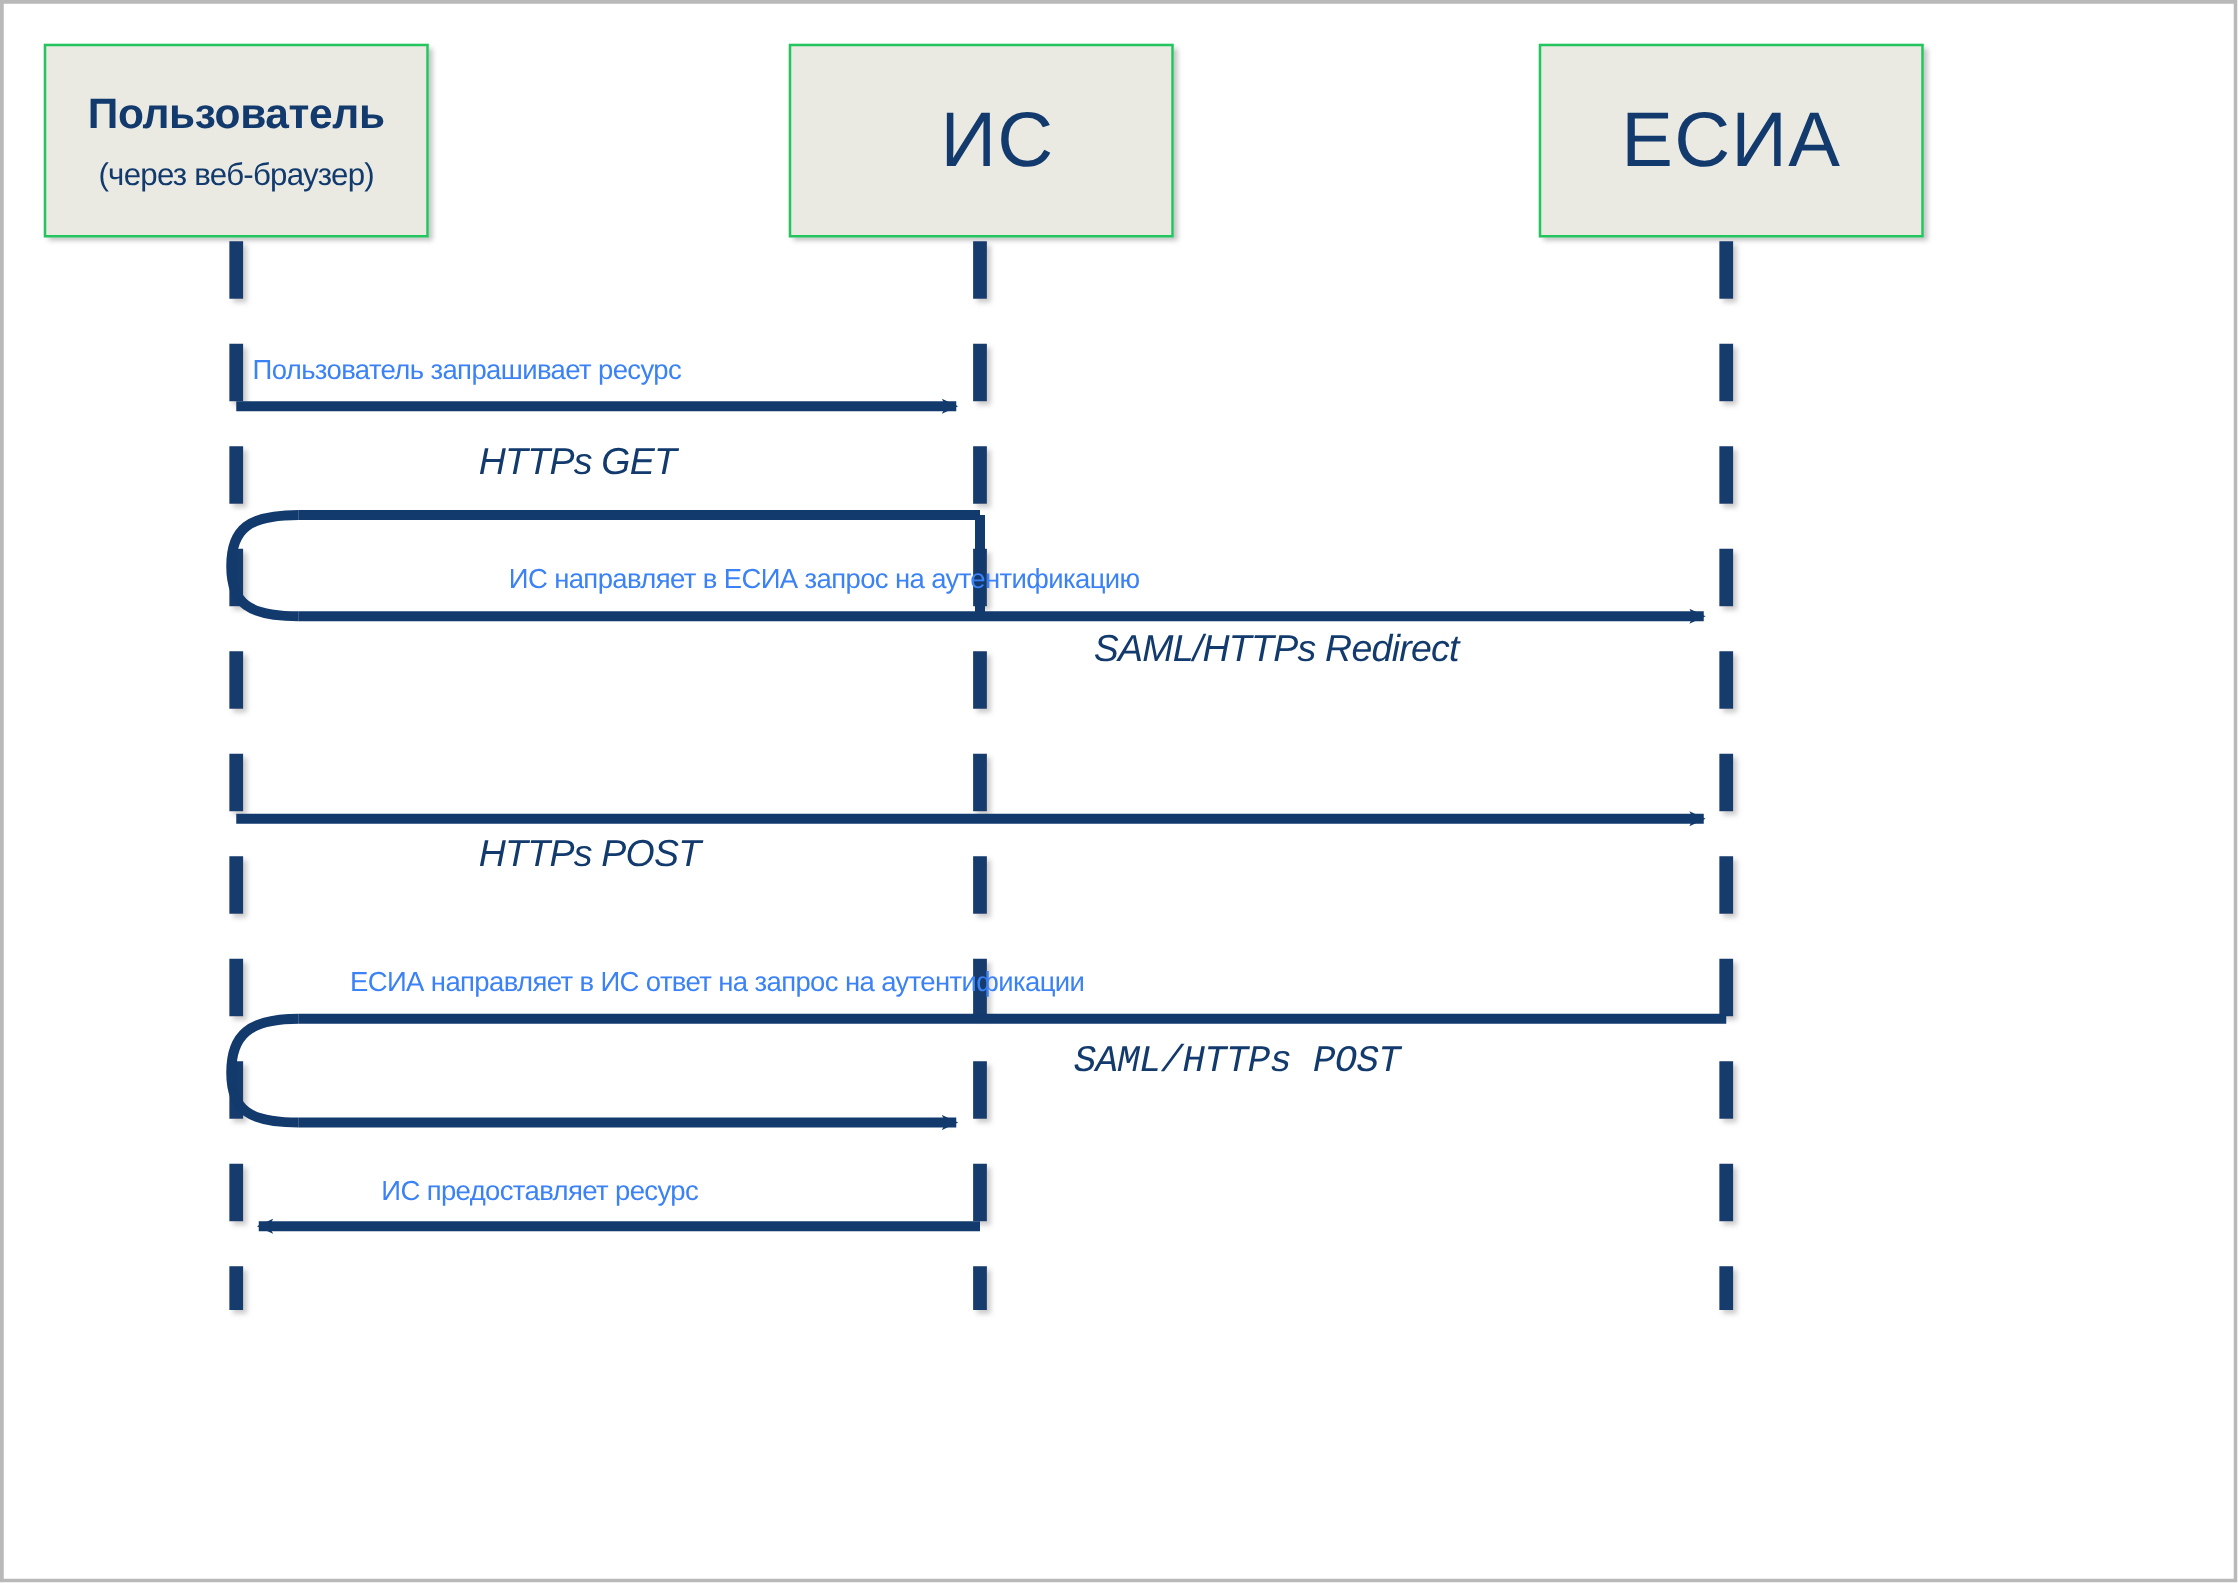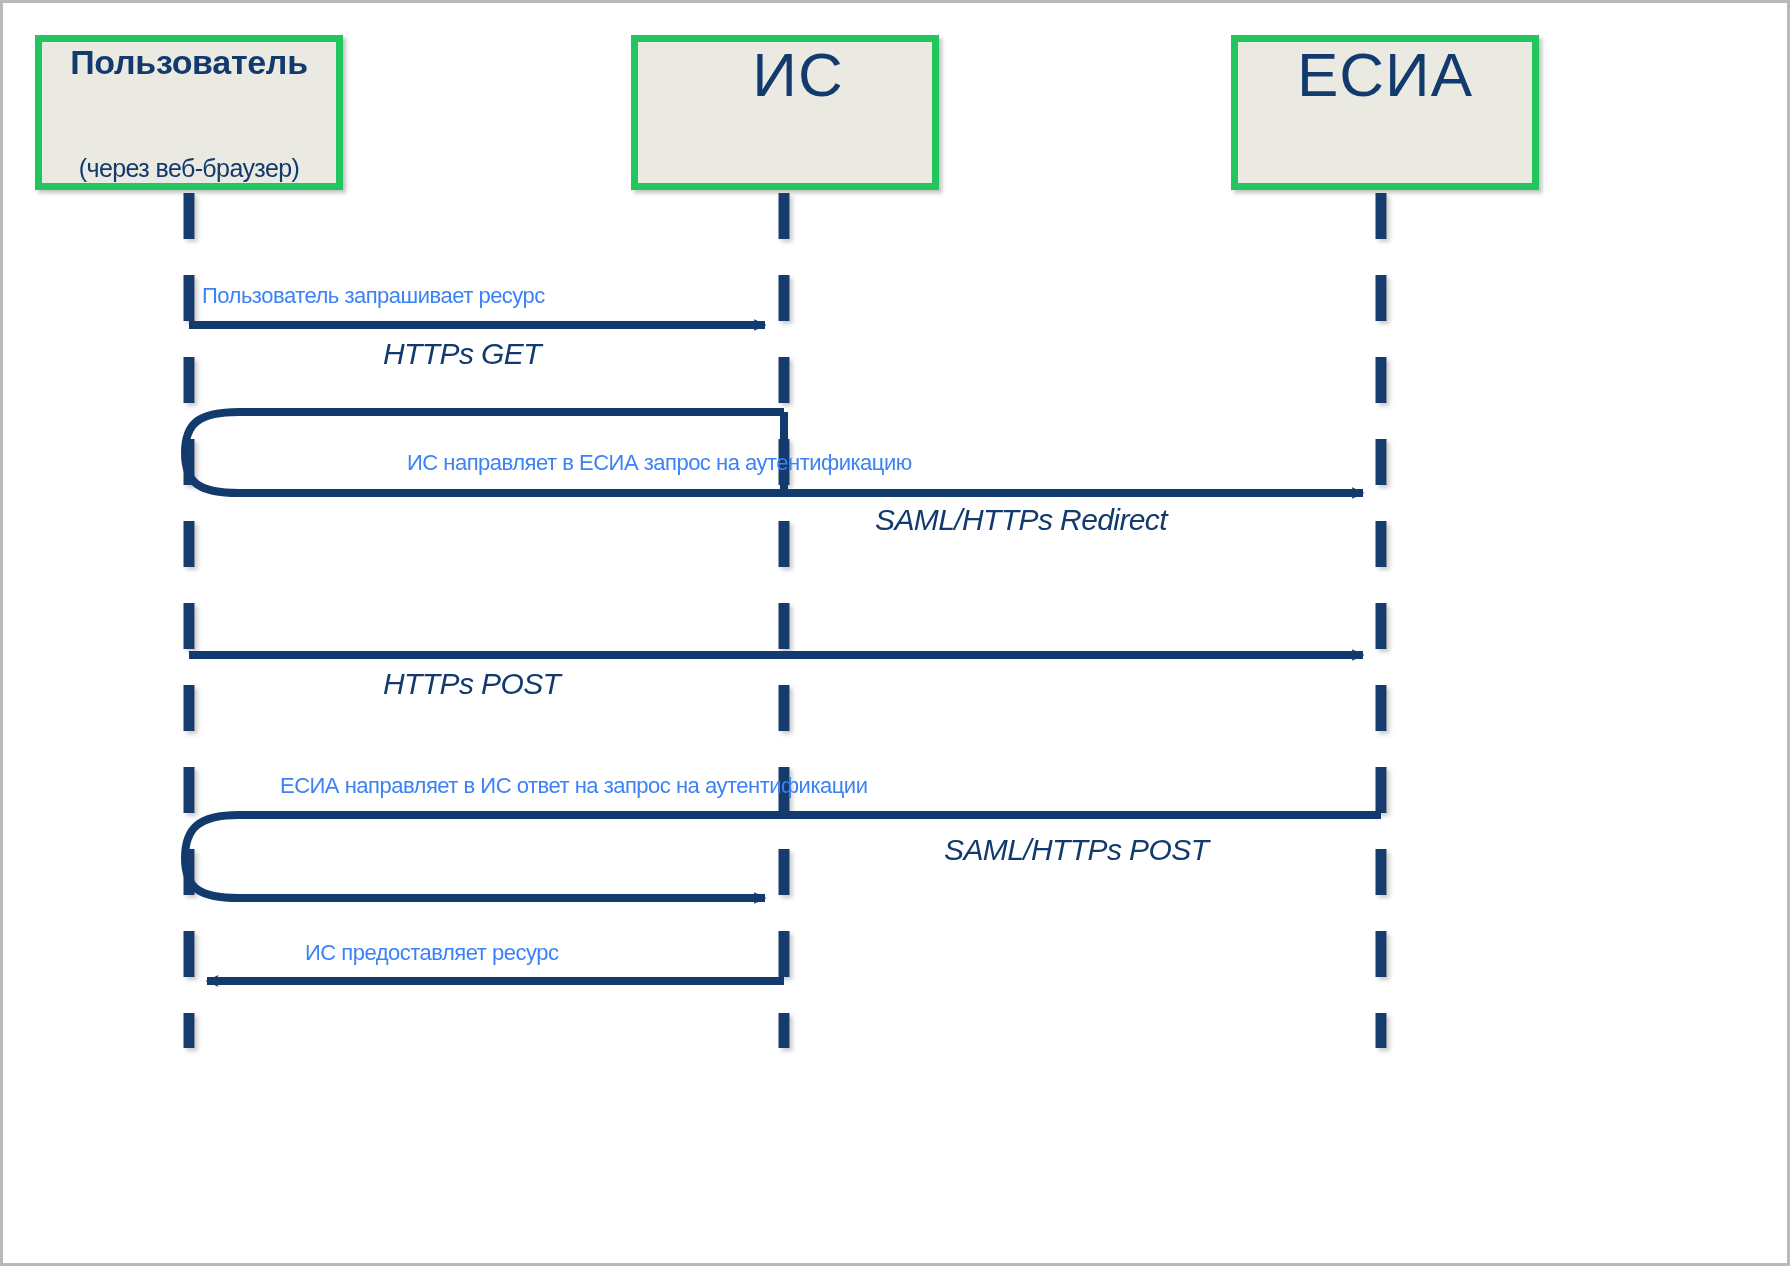--- a/index.html
+++ b/index.html
@@ -11,25 +11,25 @@
     border:3px solid #b9b9b9;
     background:#ffffff;
     overflow:hidden;
   }
   .svg-layer{position:absolute;left:0;top:0;width:1790px;height:1266px;pointer-events:none;}
 
   .actor-box{
     position:absolute;
     box-sizing:border-box;
     background:#eaeae3;
-    border:7px solid #22c55e;
+    border:2px solid #22c55e;
     display:flex;
     flex-direction:column;
     align-items:center;
-    justify-content:space-between;
+    justify-content:center;
     color:#123a6d;
     box-shadow:3px 3px 4px rgba(120,120,120,.45);
   }
   .actor-title-bold{
     font-weight:bold;
     font-size:34px;
     line-height:40px;
     letter-spacing:-0.3px;
     white-space:nowrap;
   }
@@ -130,25 +130,25 @@
 
       <path d="M236,895 L762,895" marker-end="url(#arrowR)"></path>
     </g>
 
     <g>
       <line x1="781" y1="978" x2="204" y2="978" stroke="#123a6d" stroke-width="8" marker-end="url(#arrowL)"></line>
     </g>
   </svg>
 
   <div class="msg-label" style="left:199px;top:276px;">Пользователь запрашивает ресурс</div>
-  <div class="proto-label" style="left:380px;top:334px;font-style:italic;">HTTPs GET</div>
+  <div class="proto-label" style="left:380px;top:350px;font-style:italic;">HTTPs GET</div>
 
   <div class="msg-label" style="left:404px;top:443px;">ИС направляет в ЕСИА запрос на аутентификацию</div>
   <div class="proto-label" style="left:872px;top:500px;">SAML/HTTPs Redirect</div>
 
   <div class="proto-label" style="left:380px;top:664px;">HTTPs POST</div>
 
   <div class="msg-label" style="left:277px;top:766px;">ЕСИА направляет в ИС ответ на запрос на аутентификации</div>
-  <div class="proto-label" style="left:941px;top:830px;">SAML/HTTPs POST</div>
+  <div class="proto-label" style="left:856px;top:830px;font-family:Liberation Mono, monospace;">SAML/HTTPs POST</div>
 
   <div class="msg-label" style="left:302px;top:933px;">ИС предоставляет ресурс</div>
 
 </div>
 
 </body></html>

